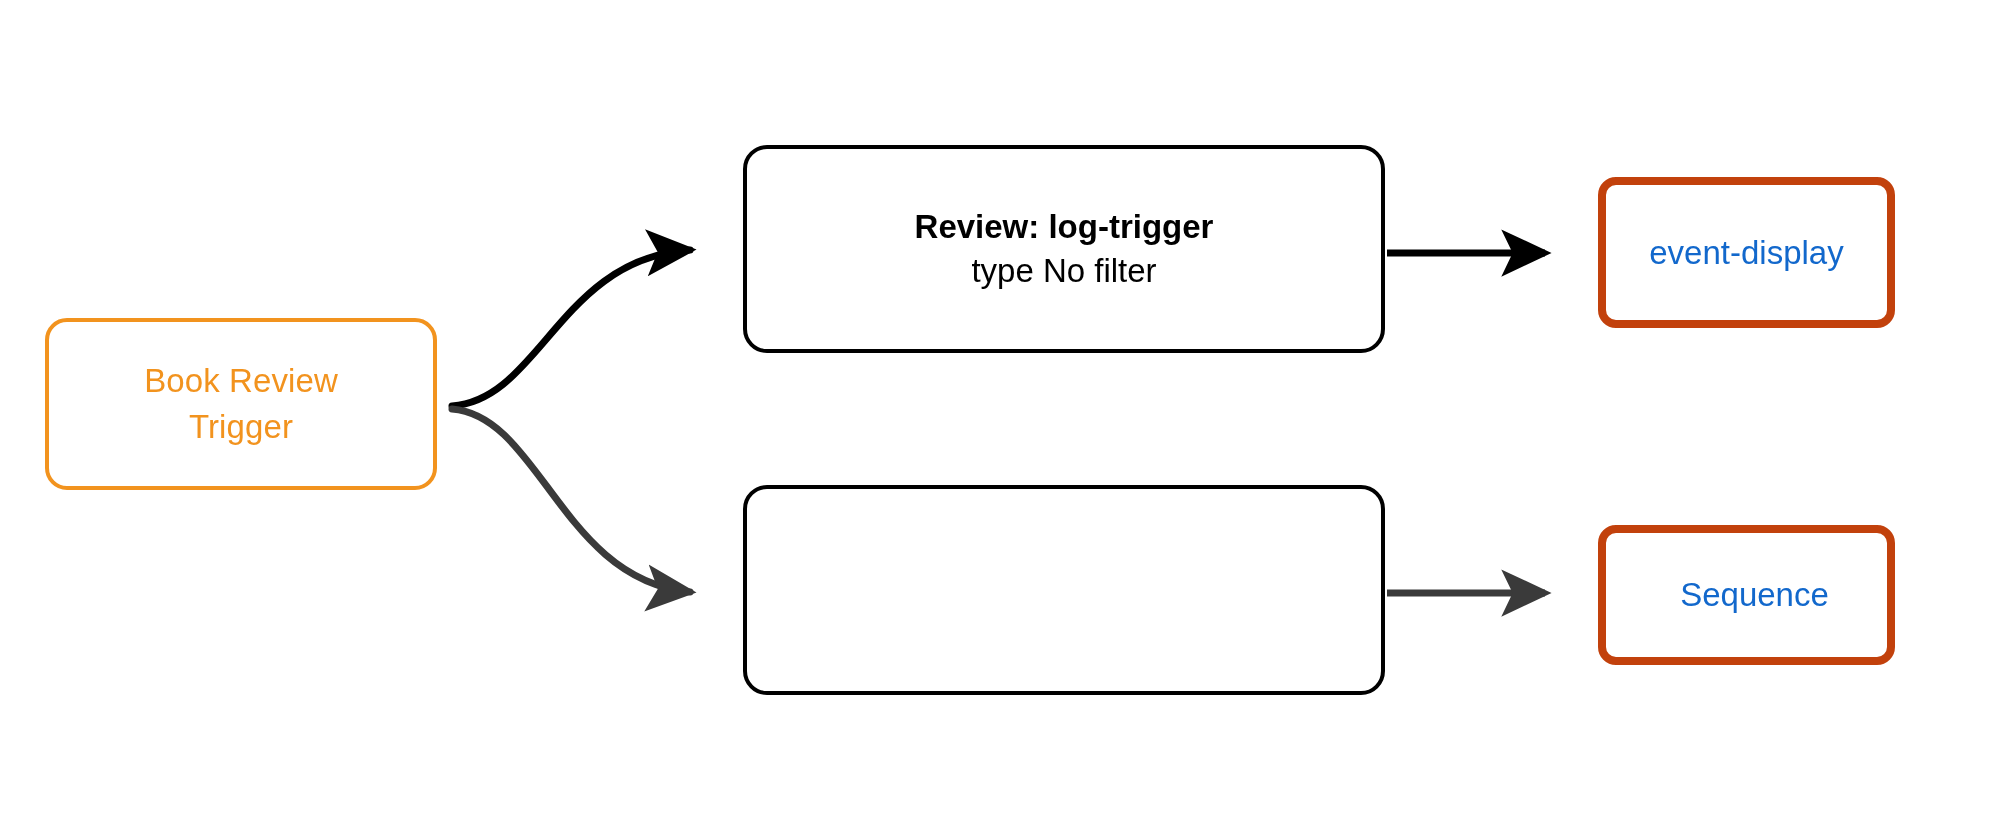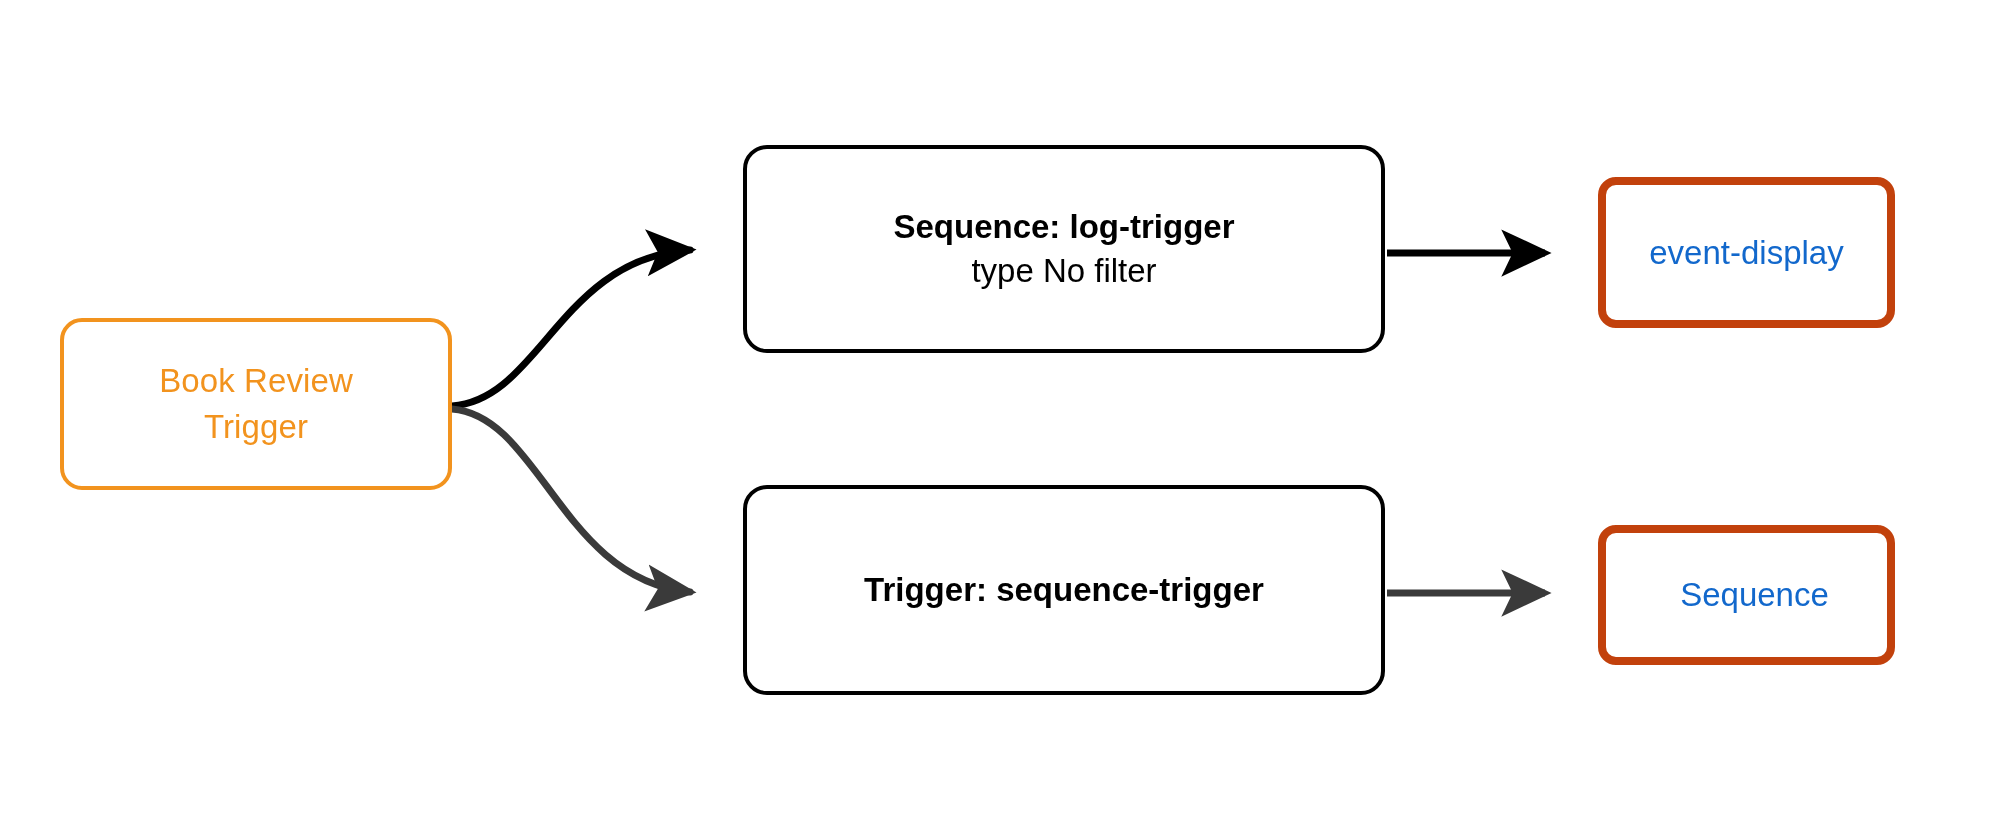--- a/index.html
+++ b/index.html
@@ -32,21 +32,21 @@
     background: #ffffff;
     display: flex;
     flex-direction: column;
     align-items: center;
     justify-content: center;
     text-align: center;
   }
 
   
   .node-broker {
-    left: 60px;
+    left: 45px;
     top: 318px;
     width: 392px;
     height: 172px;
     border: 4px solid #f2931e;
     border-radius: 22px;
     color: #f2931e;
   }
   .node-broker .line {
     font-size: 33px;
     line-height: 46px;
@@ -131,26 +131,25 @@
 
     <path d="M 1387 593 L 1545 593" fill="none" stroke="#3a3a3a" stroke-width="7" stroke-linecap="butt" marker-end="url(#arrowGray)"></path>
   </svg>
 
   <div class="node node-broker">
     <span class="line">Book Review</span>
     <span class="line">Trigger</span>
   </div>
 
   <div class="node node-trigger top">
-    <span class="title">Sequence: log-trigger</span>
+    <span class="title">Review: log-trigger</span>
     <span class="subtitle">type No filter</span>
   </div>
 
   <div class="node node-trigger bottom">
-    <span class="title">Trigger: sequence-trigger</span>
   </div>
 
   <div class="node node-target top">
     <span class="label">event-display</span>
   </div>
 
   <div class="node node-target bottom">
     <span class="label">Sequence</span>
   </div>
 

